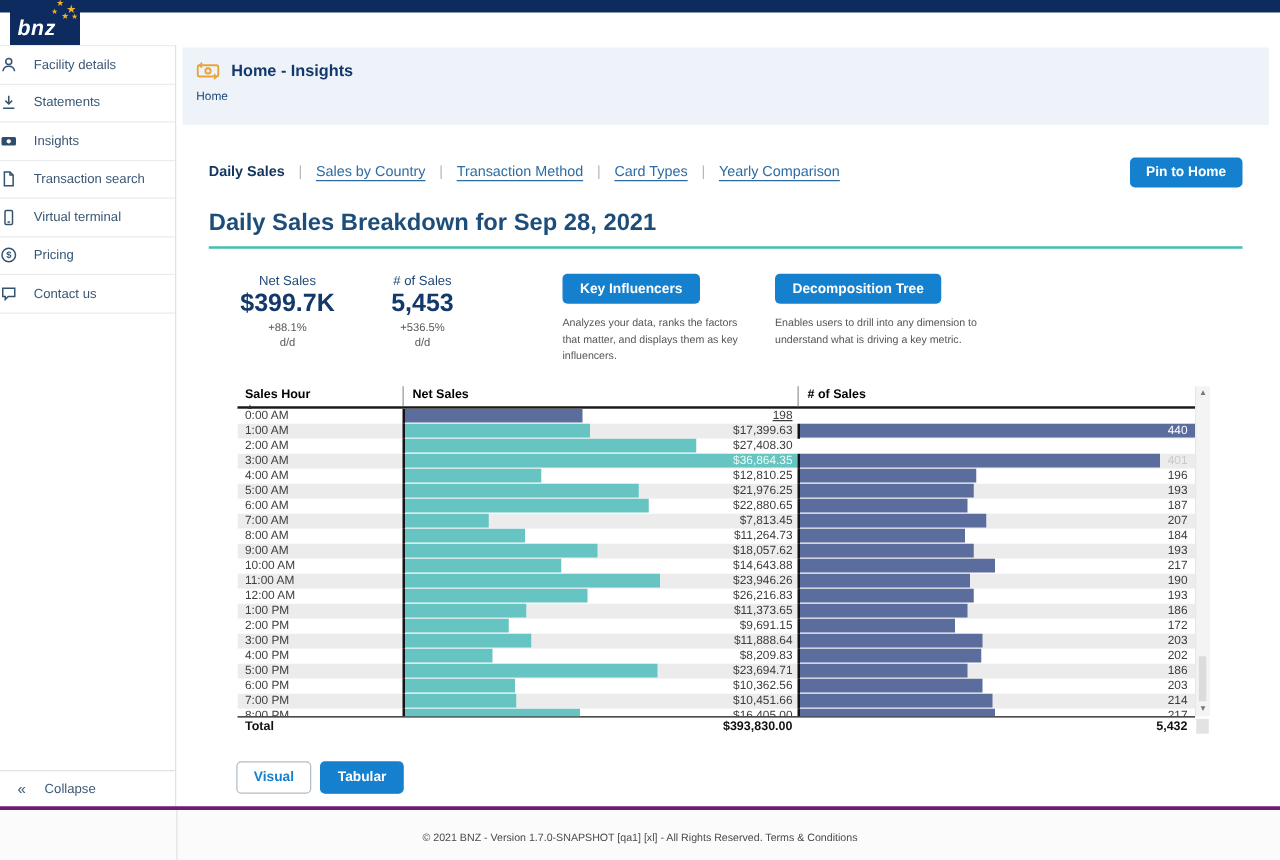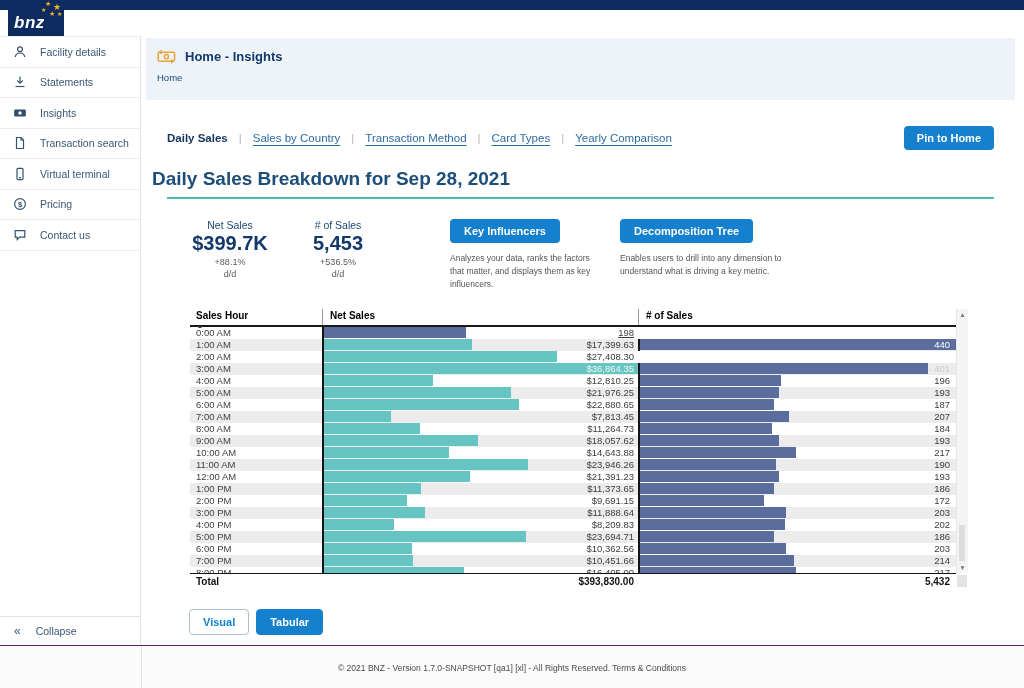--- a/index.html
+++ b/index.html
@@ -5,40 +5,40 @@
   * { margin:0; padding:0; box-sizing:border-box; }
   html,body { width:1024px; height:688px; }
   body { position:relative; font-family:"Liberation Sans",sans-serif; background:#fff; overflow:hidden; color:#333; }
 
   .topbar { position:absolute; top:0; left:0; width:1024px; height:10px; background:#0d2b5f; z-index:5; }
   .logo { position:absolute; top:0; left:8px; width:56px; height:36px; background:#0d2b5f; z-index:6; }
   .logo-text { position:absolute; left:6px; bottom:3px; color:#fff; font-style:italic; font-weight:bold; font-size:17px; letter-spacing:.5px; }
   .star { position:absolute; color:#f3b229; line-height:1; }
 
   .sidebar { position:absolute; left:0; top:36px; width:141px; bottom:43px; background:#fff; border-right:1px solid #e2e2e2; border-top:1px solid #ededed; }
-  .sb-item { display:flex; align-items:center; height:30.5px; padding-left:13px; gap:13px; border-bottom:1px solid #ececec; cursor:pointer; }
+  .sb-item { display:flex; align-items:center; height:30.5px; gap:13px; border-bottom:1px solid #ececec; cursor:pointer; }
   .sb-item .lbl { font-size:10.5px; color:#3a5774; }
   .sb-icon { width:14px; height:14px; display:inline-flex; }
   .sb-collapse { position:absolute; bottom:0; left:0; right:0; height:29px; border-top:1px solid #e2e2e2; display:flex; align-items:center; padding-left:14px; gap:15px; cursor:pointer; }
   .sb-collapse .chev { font-size:12px; color:#3a5774; }
   .sb-collapse .lbl { font-size:10.5px; color:#3a5774; }
 
   .content { position:absolute; left:142px; top:10px; right:0; bottom:43px; background:#fff; overflow:hidden; }
   .band { margin:28px 9px 0 4px; height:62px; background:#eef3f9; padding:11px 0 0 11px; }
   .band-title-row { display:flex; align-items:center; gap:9px; }
   .band-title { font-size:13px; font-weight:bold; color:#13386b; }
   .band-crumb { margin-top:8px; font-size:9.5px; color:#1d4776; cursor:pointer; }
 
   .tabs { display:flex; align-items:center; margin:26px 30px 0 25px; font-size:11.5px; }
   .tab { color:#2d6ca3; text-decoration:underline; text-underline-offset:3px; cursor:pointer; white-space:nowrap; }
   .tab.active { color:#14355f; font-weight:bold; text-decoration:none; cursor:default; }
   .tab-sep { color:#b5b5b5; margin:0 11px; }
   .pin-btn { margin-left:auto; background:#1480ce; color:#fff; font-weight:bold; font-size:11px; padding:6px 13px; border-radius:4px; border:none; cursor:pointer; }
 
-  .page-title { margin:18px 0 0 10px; font-size:19px; font-weight:bold; color:#1d4e79; }
+  .page-title { margin:18px 0 0 25px; font-size:19px; font-weight:bold; color:#1d4e79; }
   .rule { margin:7px 30px 0 25px; height:2px; background:#45beb4; }
 
   .kpi-row { display:flex; margin:20px 0 0 40px; align-items:flex-start; }
   .kpi { text-align:center; width:96px; }
   .kpi + .kpi { margin-left:12px; }
   .kpi-label { font-size:10.5px; color:#1d4776; }
   .kpi-value { font-size:20px; font-weight:bold; color:#13386b; margin-top:1px; }
   .kpi-delta, .kpi-period { font-size:9px; color:#595959; margin-top:2px; }
   .insight { margin-left:64px; width:156px; }
   .insight + .insight { margin-left:14px; width:185px; }
@@ -68,21 +68,21 @@
   .scroll-up, .scroll-down { position:absolute; left:0; width:11px; text-align:center; font-size:6.5px; color:#777; cursor:pointer; }
   .scroll-up { top:2px; } .scroll-down { bottom:2px; }
   .scroll-thumb { position:absolute; left:2px; right:3px; bottom:12px; height:36px; background:#dcdcdc; }
   .scroll-corner { position:absolute; right:1px; top:266px; width:10px; height:12px; background:#e3e3e3; }
 
   .toggle-row { margin:20px 0 0 47px; display:flex; gap:7px; }
   .toggle-btn { font-size:11px; font-weight:bold; padding:6px 13px; border-radius:4px; cursor:pointer; }
   .toggle-btn.outline { background:#fff; color:#1480ce; border:1px solid #b0bec9; }
   .toggle-btn.filled { background:#1480ce; color:#fff; border:1px solid #1480ce; }
 
-  .footer { position:absolute; left:0; right:0; bottom:0; height:43px; background:#fbfbfb; border-top:1px solid #701a75; display:flex; justify-content:center; padding-top:17px; }
+  .footer { position:absolute; left:0; right:0; bottom:0; height:43px; background:#fbfbfb; border-top:3px solid #701a75; display:flex; justify-content:center; padding-top:17px; }
   .footer-text { font-size:8.5px; color:#4a4a4a; }
   .footer-vline { position:absolute; left:141px; top:0; bottom:0; width:1px; background:#e2e2e2; }
 </style>
 </head>
 <body>
 
 <div class="topbar"></div>
 
 <div class="logo">
   <span class="logo-text">bnz</span>
@@ -348,21 +348,21 @@
           </div>
           <div class="td-count">
             <div class="bar" style="width:43.18%;background:#5b6d9c;"></div>
             <span class="val" style="color:#3c3c3c;">190</span>
           </div>
         </div>
         <div class="trow">
           <div class="td-hour">12:00 AM</div>
           <div class="td-net">
             <div class="bar" style="width:46.40%;background:#66c4c2;"></div>
-            <span class="val" style="color:#3c3c3c;">$21,391.23</span>
+            <span class="val" style="color:#3c3c3c;">$26,216.83</span>
           </div>
           <div class="td-count">
             <div class="bar" style="width:43.86%;background:#5b6d9c;"></div>
             <span class="val" style="color:#3c3c3c;">193</span>
           </div>
         </div>
         <div class="trow odd">
           <div class="td-hour">1:00 PM</div>
           <div class="td-net">
             <div class="bar" style="width:30.85%;background:#66c4c2;"></div>

